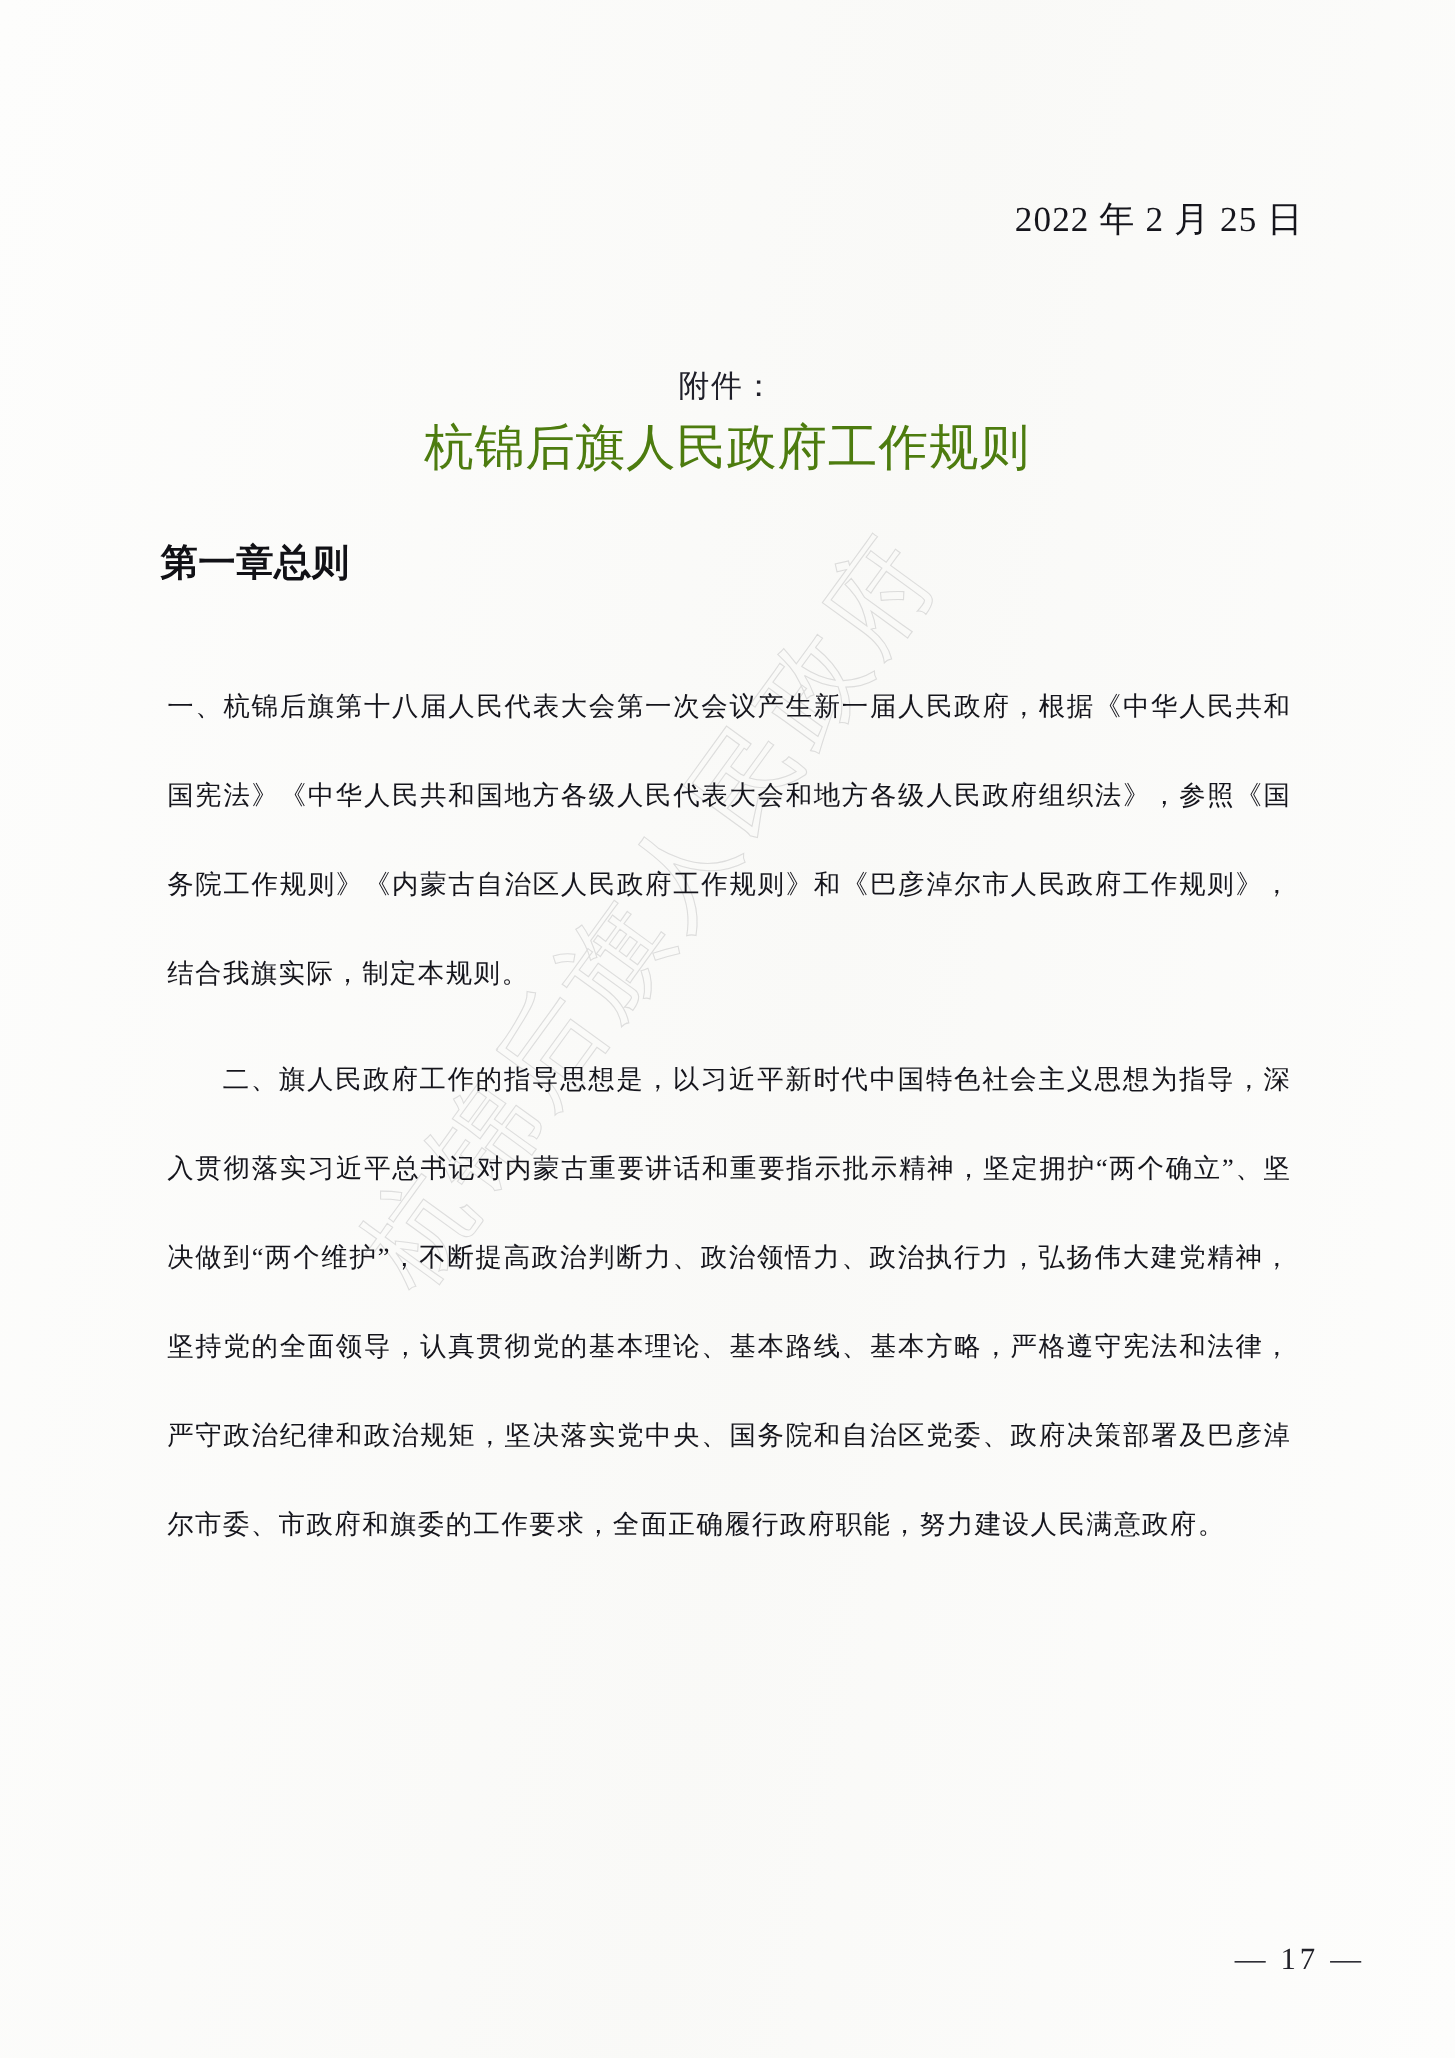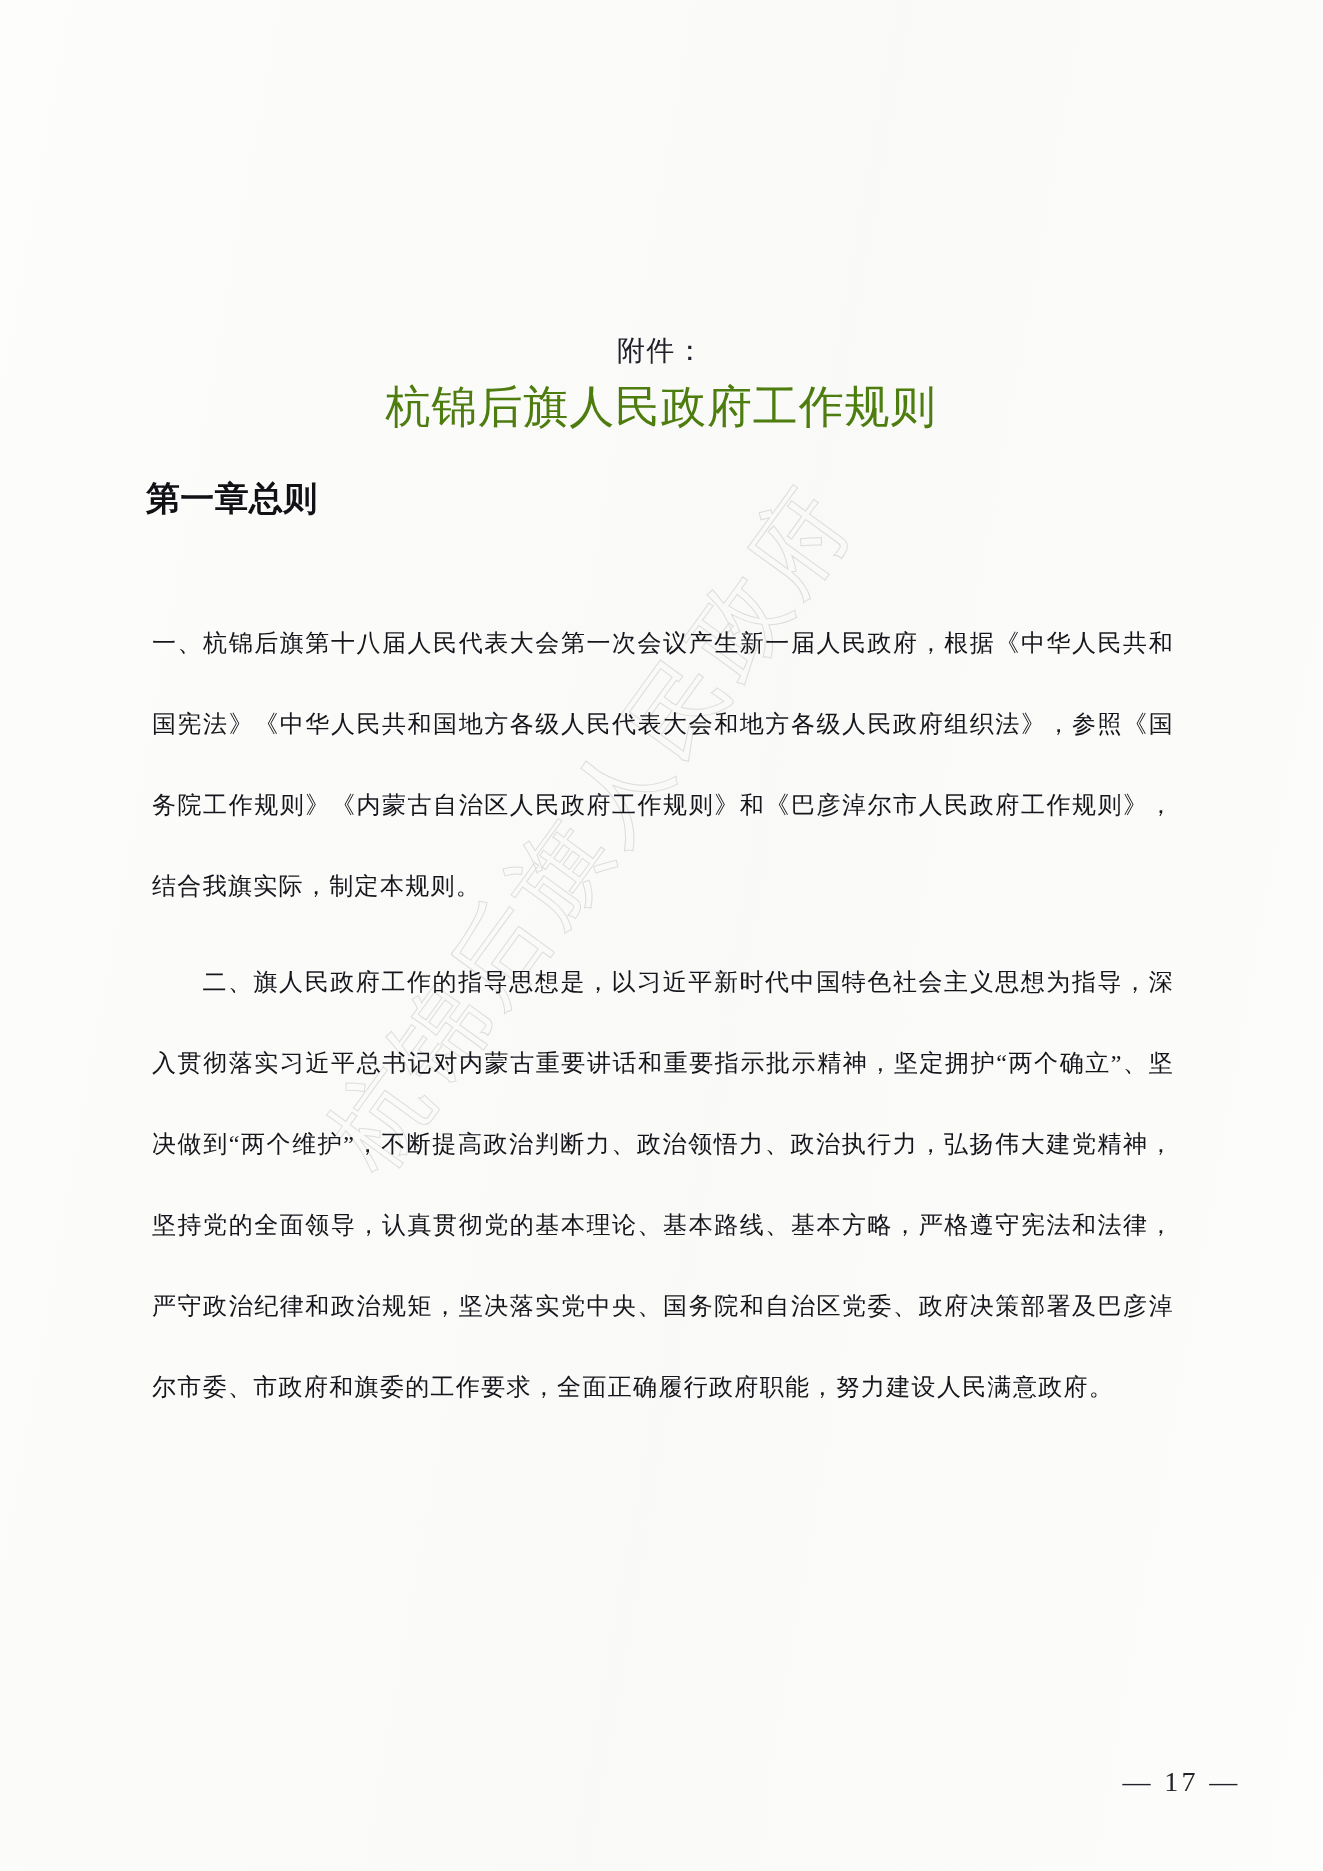--- a/index.html
+++ b/index.html
@@ -103,21 +103,21 @@
     font-size: 45px;
     letter-spacing: 0.02em;
     color: #4d7c0f;
     white-space: nowrap;
   }
 
   
   #chapter-heading {
     position: absolute;
     left: 146px;
-    top: 476px;
+    top: 489px;
     font-family: "Liberation Sans", "DejaVu Sans", sans-serif;
     font-weight: 700;
     font-size: 34px;
     letter-spacing: 0.01em;
     color: #111116;
   }
 
   
   #body-text {
     position: absolute;
@@ -161,20 +161,21 @@
 
 <div id="page">
 
   <div id="paper-tint"></div>
 
   <div id="watermark-layer">
     <div class="watermark-text" id="watermark-a">杭锦后旗人民政府</div>
   </div>
 
   <div id="signature-block">
+    <div class="sig-date">2022 年 2 月 25 日</div>
   </div>
 
   <div id="attachment-label">附件：</div>
 
   <div id="doc-title">杭锦后旗人民政府工作规则</div>
 
   <div id="chapter-heading">第一章总则</div>
 
   <div id="body-text">
     <p class="para first-item">一、杭锦后旗第十八届人民代表大会第一次会议产生新一届人民政府，根据《中华人民共和国宪法》《中华人民共和国地方各级人民代表大会和地方各级人民政府组织法》，参照《国务院工作规则》《内蒙古自治区人民政府工作规则》和《巴彦淖尔市人民政府工作规则》，结合我旗实际，制定本规则。</p>

